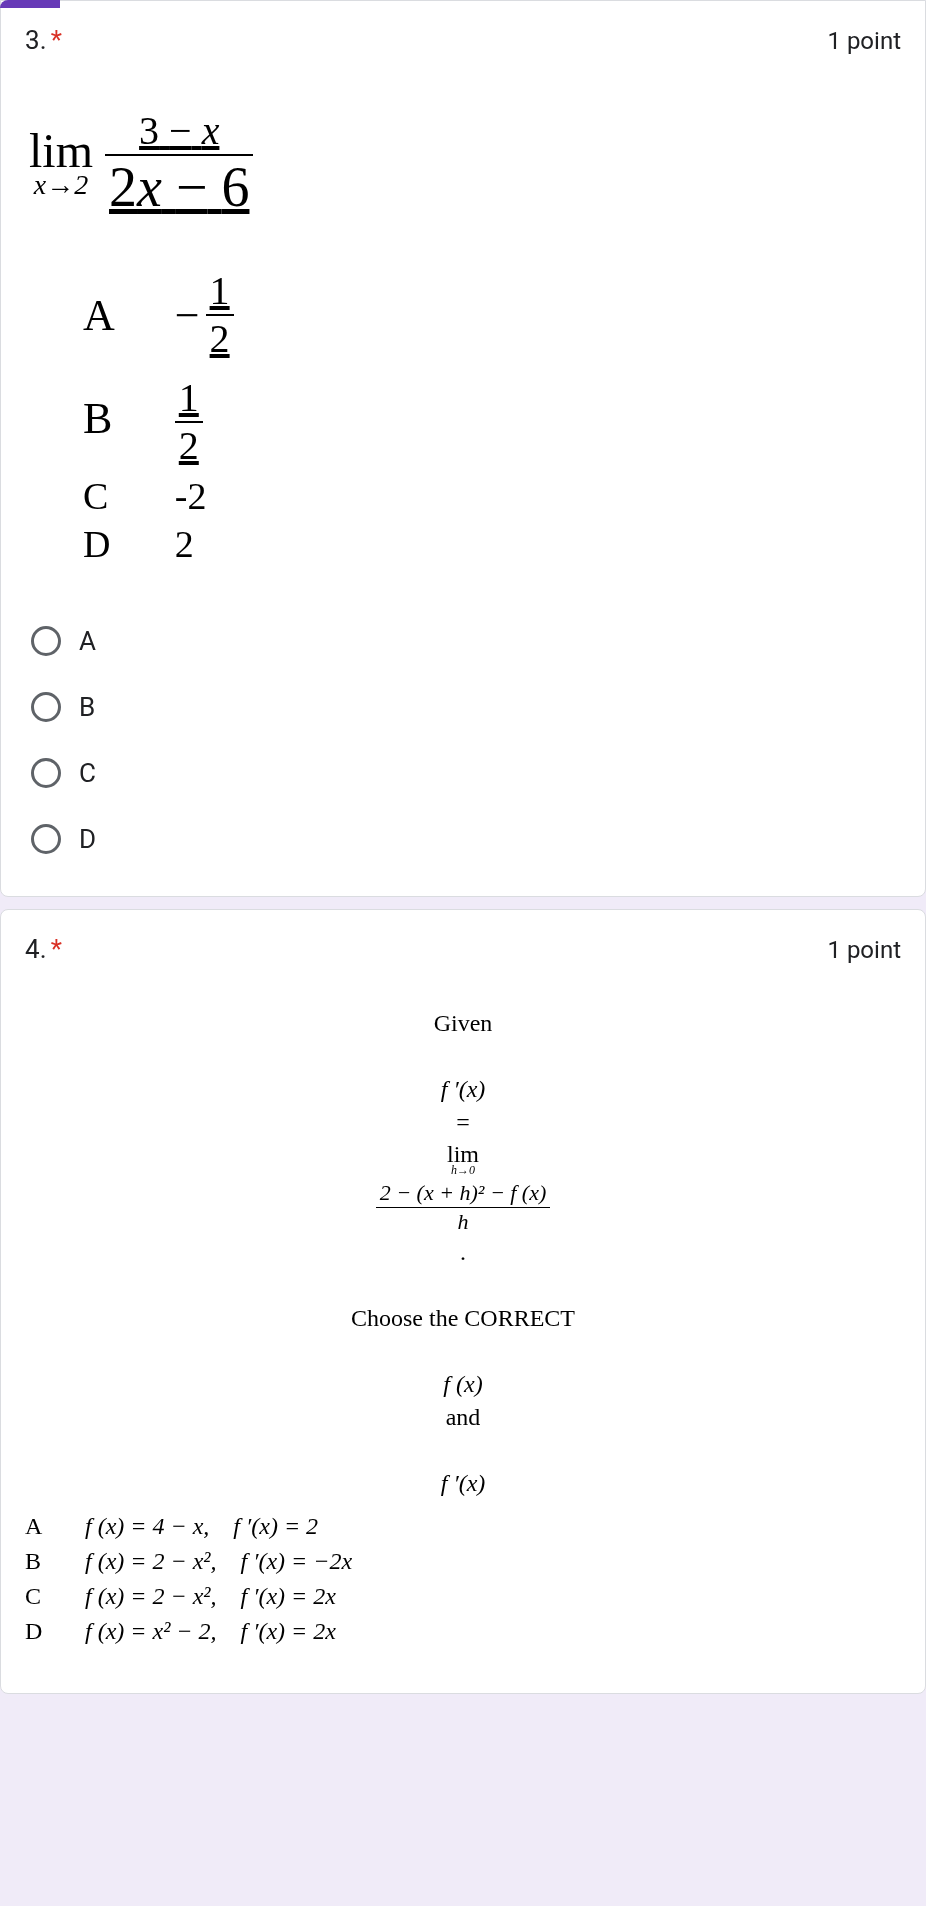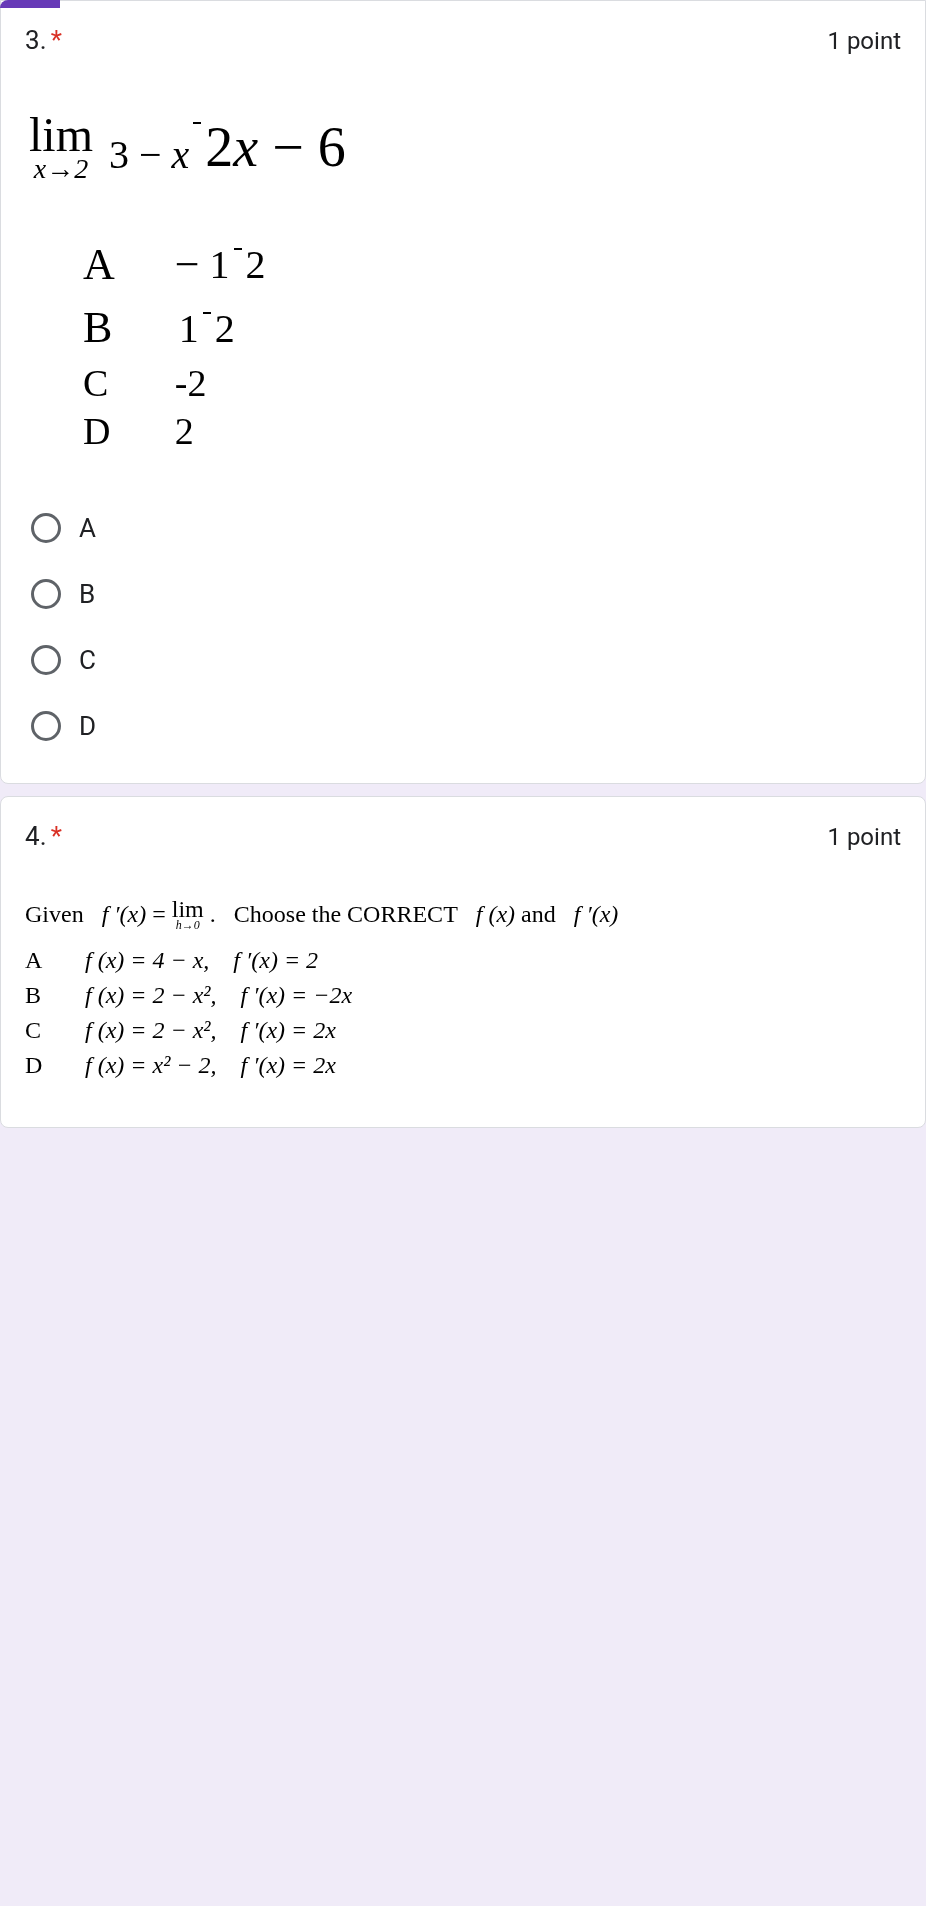--- a/index.html
+++ b/index.html
@@ -70,23 +70,24 @@
   .limit-block {
     display: inline-flex;
     flex-direction: column;
     align-items: center;
     line-height: 1;
   }
   .limit-top { font-size: 48px; }
   .limit-bottom { font-size: 28px; margin-top: -4px; font-style: italic; }
   .frac {
     display: inline-flex;
-    flex-direction: row;
-    align-items: flex-end;
+    flex-direction: column;
+    align-items: center;
     line-height: 1;
+    text-decoration: underline;
   }
   .frac > span { padding: 0 4px; }
   .frac-bar { border-top: 2px solid #000; align-self: stretch; margin: 3px 0; }
   .q3-frac-top { font-size: 40px; font-style: italic; }
   .q3-frac-bot { font-size: 56px; font-style: italic; }
   .upright { font-style: normal; }
   .q3-table {
     margin-left: 28px;
     border-collapse: collapse;
   }
@@ -126,20 +127,21 @@
   
   .q4-body { font-family: 'Times New Roman', Times, serif; color: #000; }
   .q4-row1 {
     display: flex;
     align-items: center;
     flex-wrap: nowrap;
     gap: 6px;
     font-size: 24px;
     margin: 20px 0 12px 0;
     white-space: nowrap;
+    flex-direction: column;
   }
   .q4-frac {
     display: inline-flex;
     flex-direction: column;
     align-items: center;
     line-height: 1;
     font-style: italic;
   }
   .q4-frac > span { font-size: 22px; padding: 0 4px; }
   .q4-frac .frac-bar { border-top: 1.4px solid #000; }
@@ -268,20 +270,25 @@
     <div class="q-body q4-body">
       <div class="q4-row1">
         <span>Given</span>
         <span>&nbsp;</span>
         <span class="ital">f ′(x)</span>
         <span>=</span>
         <span class="q4-lim">
           <span class="q4-lim-top">lim</span>
           <span class="q4-lim-bot">h→0</span>
         </span>
+        <span class="q4-frac">
+          <span>2 − (x + h)² − f (x)</span>
+          <span class="frac-bar"></span>
+          <span>h</span>
+        </span>
         <span>.</span>
         <span>&nbsp;</span>
         <span>Choose the CORRECT</span>
         <span>&nbsp;</span>
         <span class="ital">f (x)</span>
         <span>and</span>
         <span>&nbsp;</span>
         <span class="ital">f ′(x)</span>
       </div>
 

